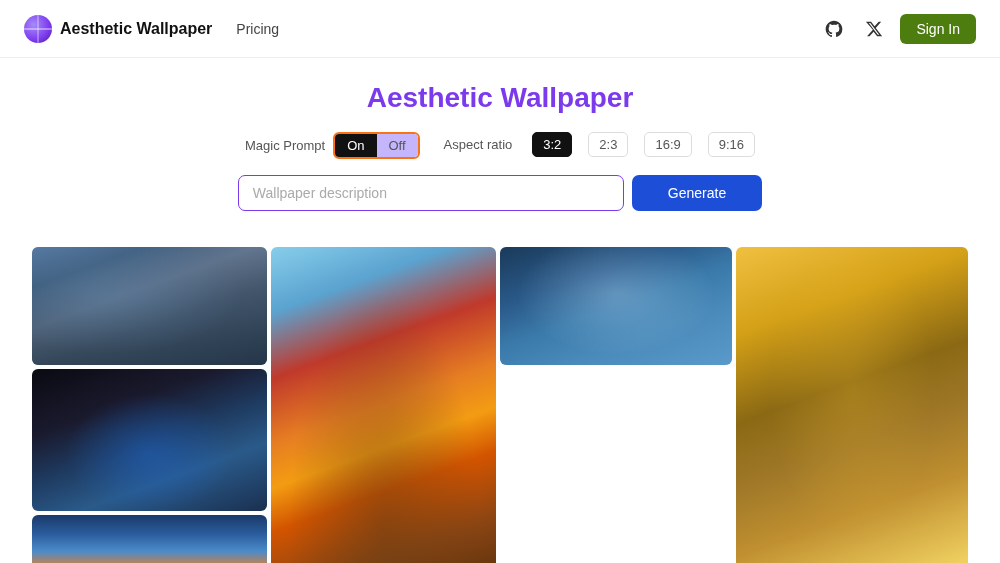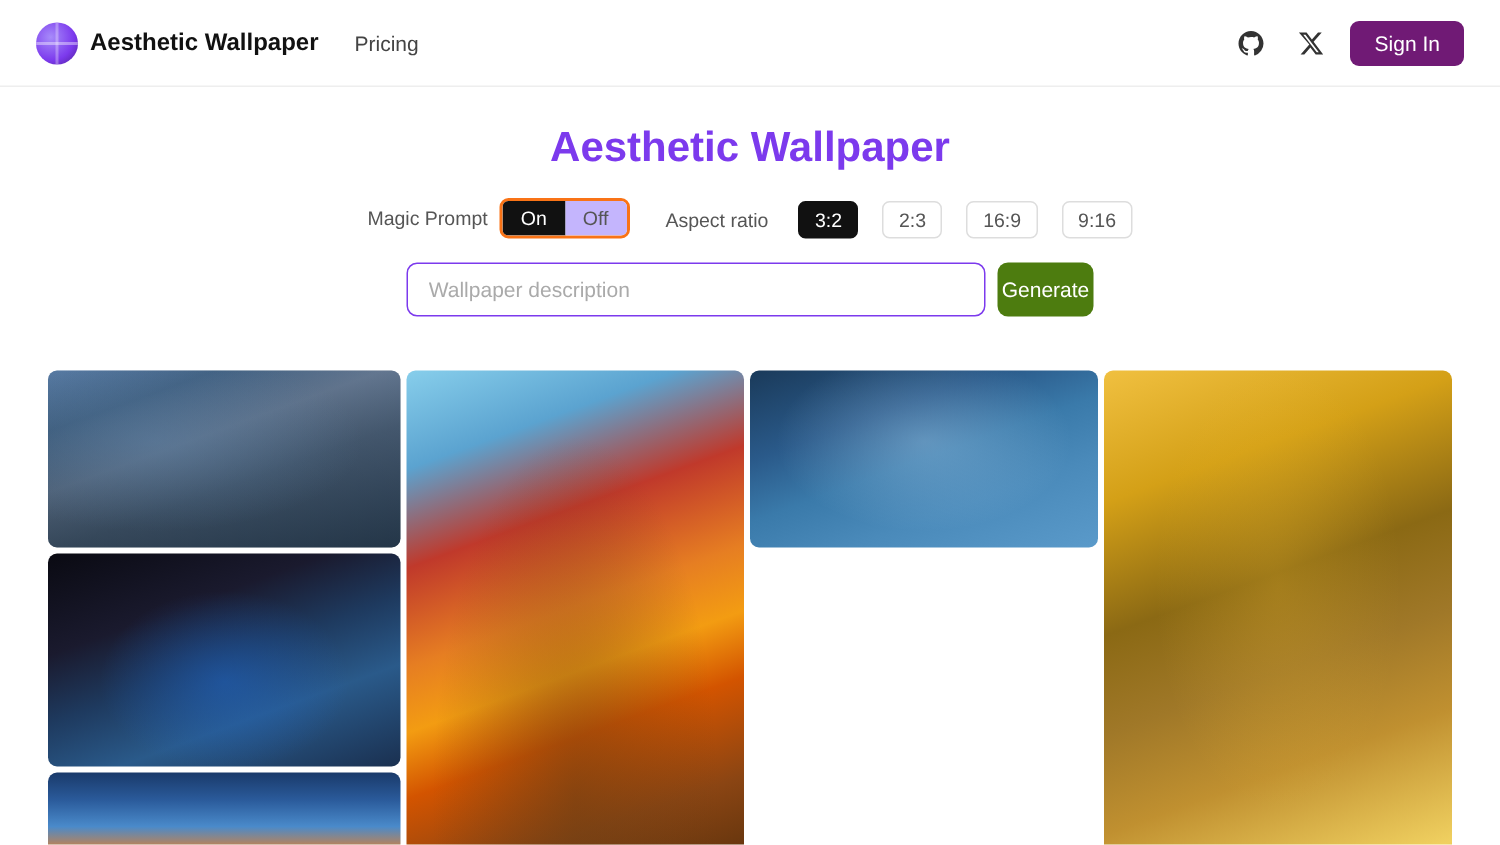--- a/index.html
+++ b/index.html
@@ -28,30 +28,30 @@
       background: rgba(255,255,255,0.3); transform: translateX(-50%);
     }
     .logo-title { font-size: 16px; font-weight: 600; color: #111; }
     .nav-link { font-size: 14px; color: #444; text-decoration: none; cursor: pointer; }
     .header-right { display: flex; align-items: center; gap: 12px; }
     .icon-btn {
       width: 28px; height: 28px; display: flex; align-items: center; justify-content: center;
       cursor: pointer; color: #333;
     }
     .sign-in-btn {
-      background: #701a75; color: #fff; border: none; border-radius: 6px;
+      background: #4d7c0f; color: #fff; border: none; border-radius: 6px;
       padding: 7px 16px; font-size: 14px; cursor: pointer; font-weight: 500;
     }
 
     
     .hero { text-align: center; padding: 24px 16px 16px; }
     .hero-title { font-size: 28px; font-weight: 700; color: #7c3aed; margin-bottom: 18px; }
 
     
-    .controls { display: flex; align-items: flex-end; justify-content: center; gap: 24px; margin-bottom: 16px; }
+    .controls { display: flex; align-items: flex-start; justify-content: center; gap: 24px; margin-bottom: 16px; }
     .control-group { display: flex; align-items: center; gap: 8px; }
     .control-label { font-size: 13px; color: #555; }
     .toggle-group { display: flex; border-radius: 6px; overflow: hidden; border: 2px solid #f97316; }
     .toggle-btn {
       padding: 4px 12px; font-size: 13px; border: none; cursor: pointer; background: #c4b5fd; color: #555;
     }
     .toggle-btn.active { background: #111; color: #fff; }
     .ratio-group { display: flex; gap: 4px; }
     .ratio-btn {
       padding: 4px 10px; font-size: 13px; border: 1px solid #ddd; border-radius: 5px;
@@ -60,22 +60,22 @@
     .ratio-btn.active { background: #111; color: #fff; border-color: #111; }
 
     
     .search-bar { display: flex; justify-content: center; gap: 8px; margin-bottom: 20px; }
     .search-input {
       width: 386px; padding: 9px 14px; border: 1.5px solid #7c3aed; border-radius: 7px;
       font-size: 14px; outline: none; color: #333;
     }
     .search-input::placeholder { color: #aaa; }
     .generate-btn {
-      background: #4d7c0f; color: #fff; border: none; border-radius: 7px;
-      padding: 9px 3px; font-size: 14px; cursor: pointer; font-weight: 500;
+      background: #1d4ed8; color: #fff; border: none; border-radius: 7px;
+      padding: 9px 36px; font-size: 14px; cursor: pointer; font-weight: 500;
     }
 
     
     .gallery {
       display: grid;
       grid-template-columns: 235px 225px 232px 232px;
       grid-template-rows: 118px 142px 90px;
       gap: 4px;
       padding: 0 32px;
     }

